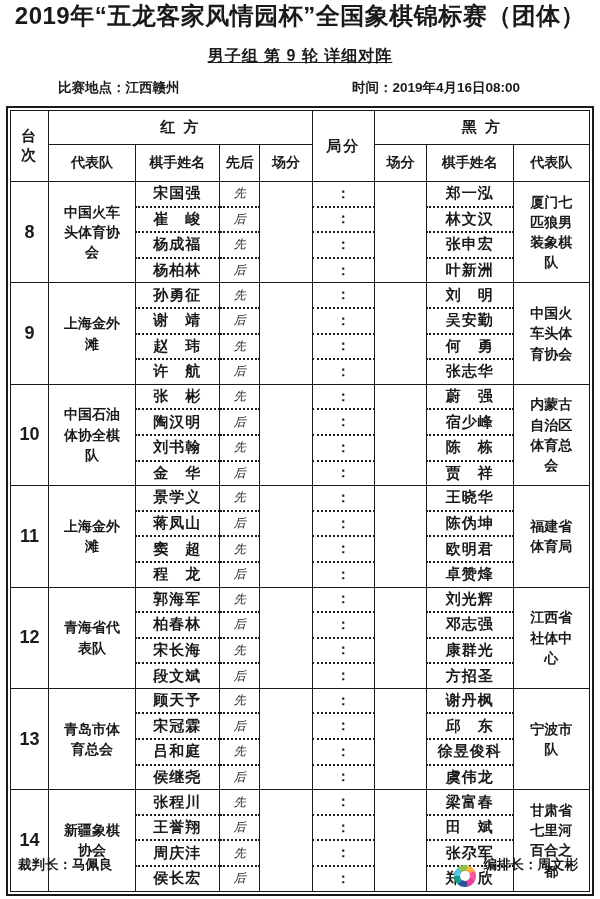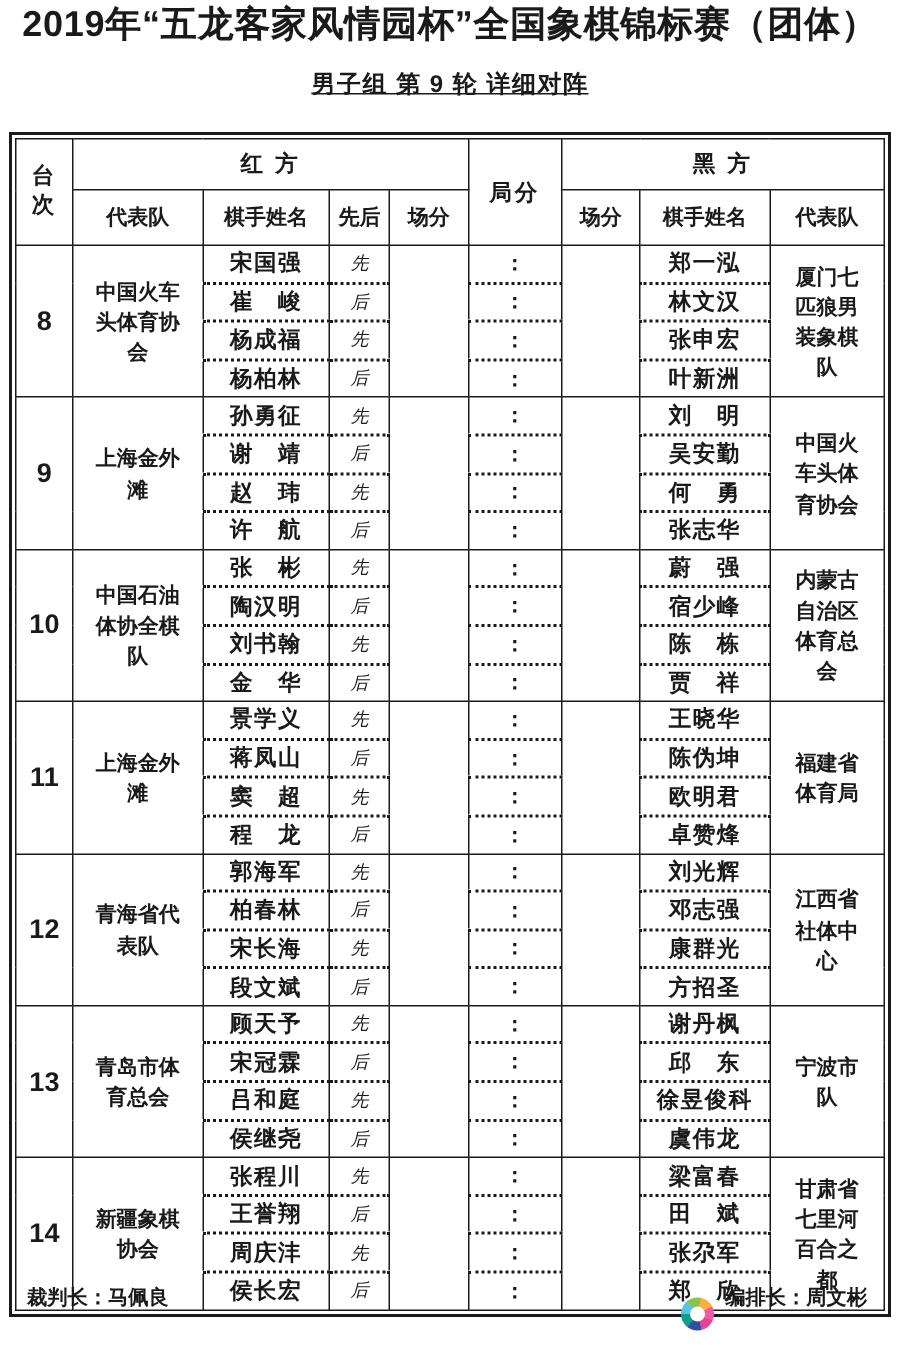--- a/index.html
+++ b/index.html
@@ -95,20 +95,22 @@
   }
   .kai{font-family:"Liberation Serif","DejaVu Serif",serif;}
 </style>
 </head>
 <body>
 
 <div class="title">2019年“五龙客家风情园杯”全国象棋锦标赛（团体）</div>
 <div class="subtitle">男子组  第 9 轮  详细对阵</div>
 
 <div class="info-line">
+  <div class="info-venue"><span>比赛地点：</span><span class="kai">江西赣州</span></div>
+  <div class="info-time"><span>时间：</span><span>2019年4月16日08:00</span></div>
 </div>
 
 <div class="table-wrap">
   <table id="pairing-table">
     <colgroup>
       <col style="width:38px">
       <col style="width:86px">
       <col style="width:84px">
       <col style="width:40px">
       <col style="width:52px">

